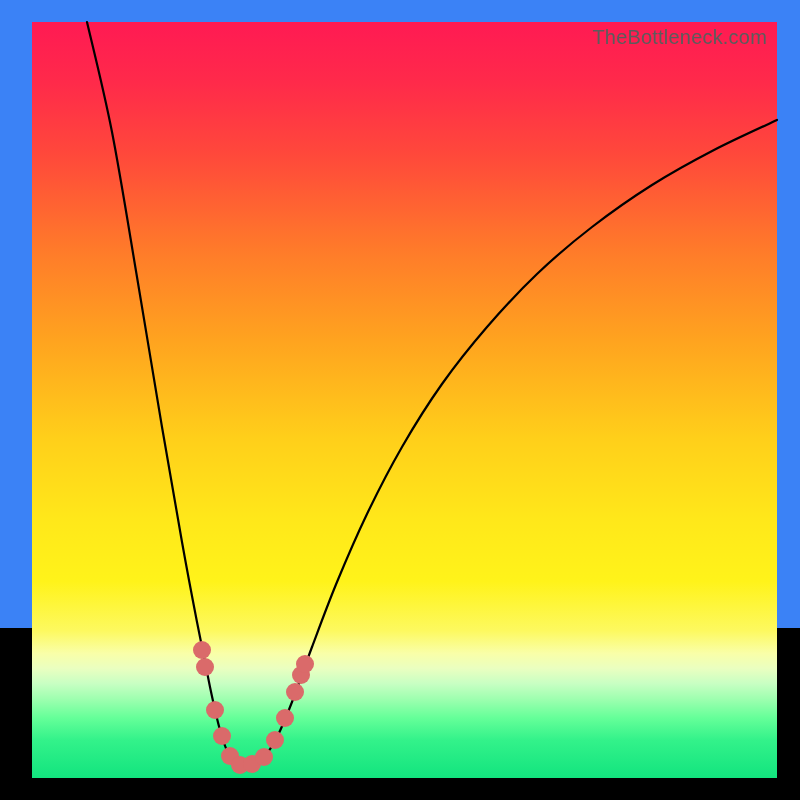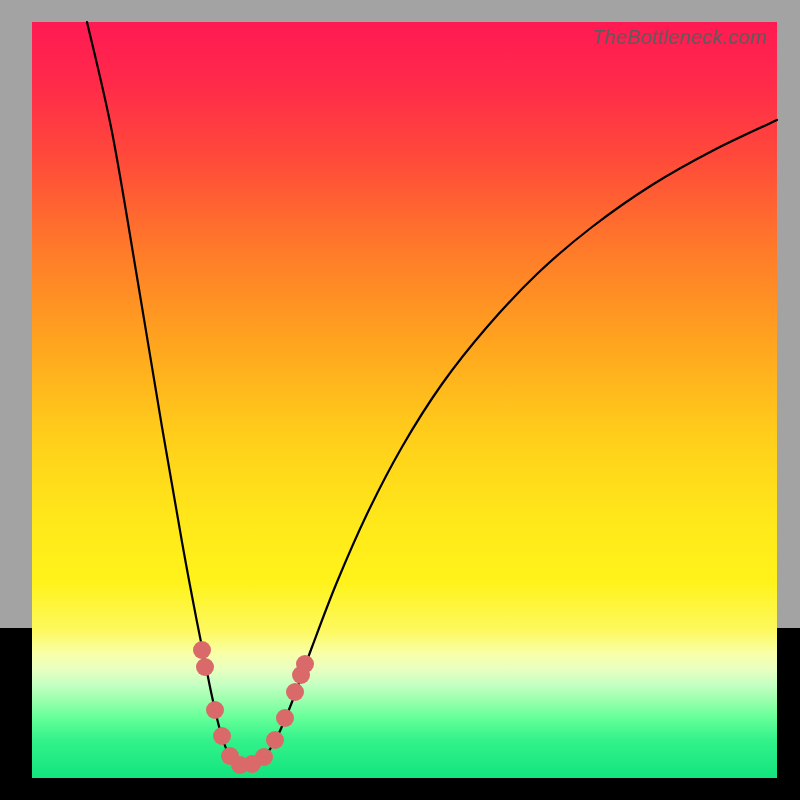--- a/index.html
+++ b/index.html
@@ -8,22 +8,21 @@
     width: 800px;
     height: 800px;
     background: #000;
     overflow: hidden;
     font-family: Arial, Helvetica, sans-serif;
   }
   .stage {
     position: relative;
     width: 800px;
     height: 628px;
-    background: #a3a3a3;
-    font-style: italic;
+    background: #3b82f6;
   }
   .plot {
     position: absolute;
     left: 32px;
     top: 22px;
     width: 745px;
     height: 756px;
     background: linear-gradient(to bottom,
       #ff1a53 0%,
       #ff2a4a 8%,

